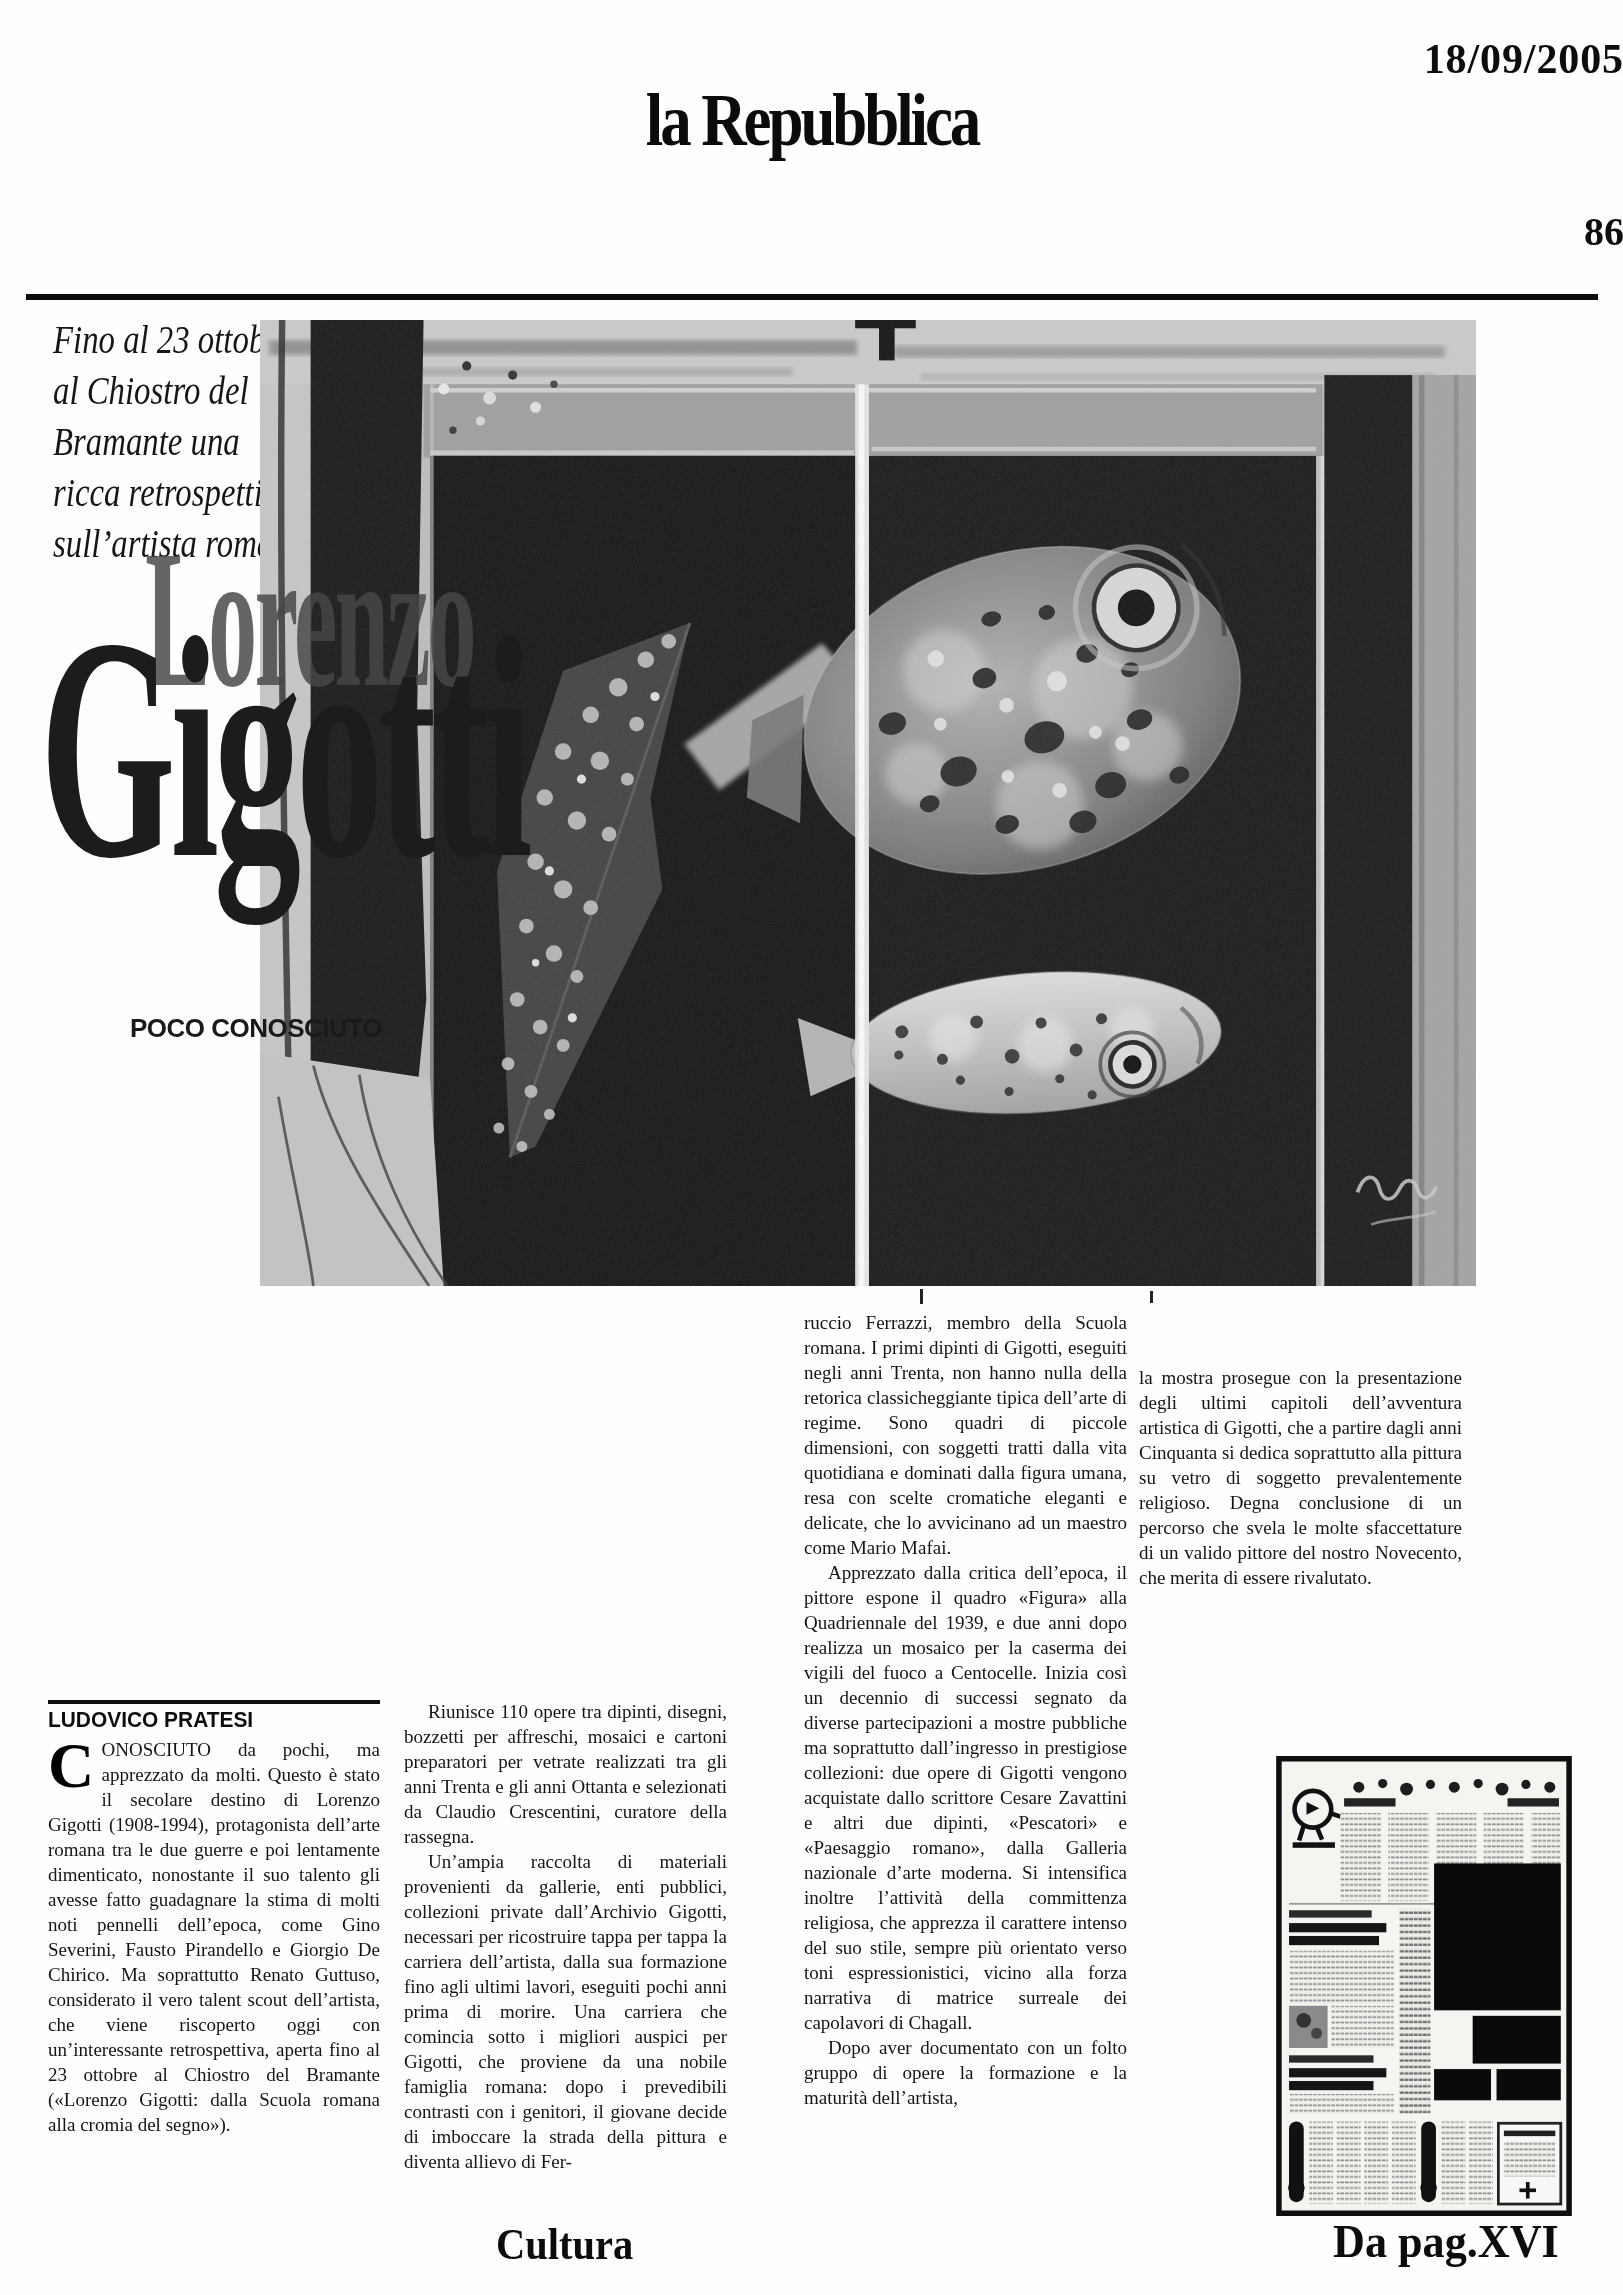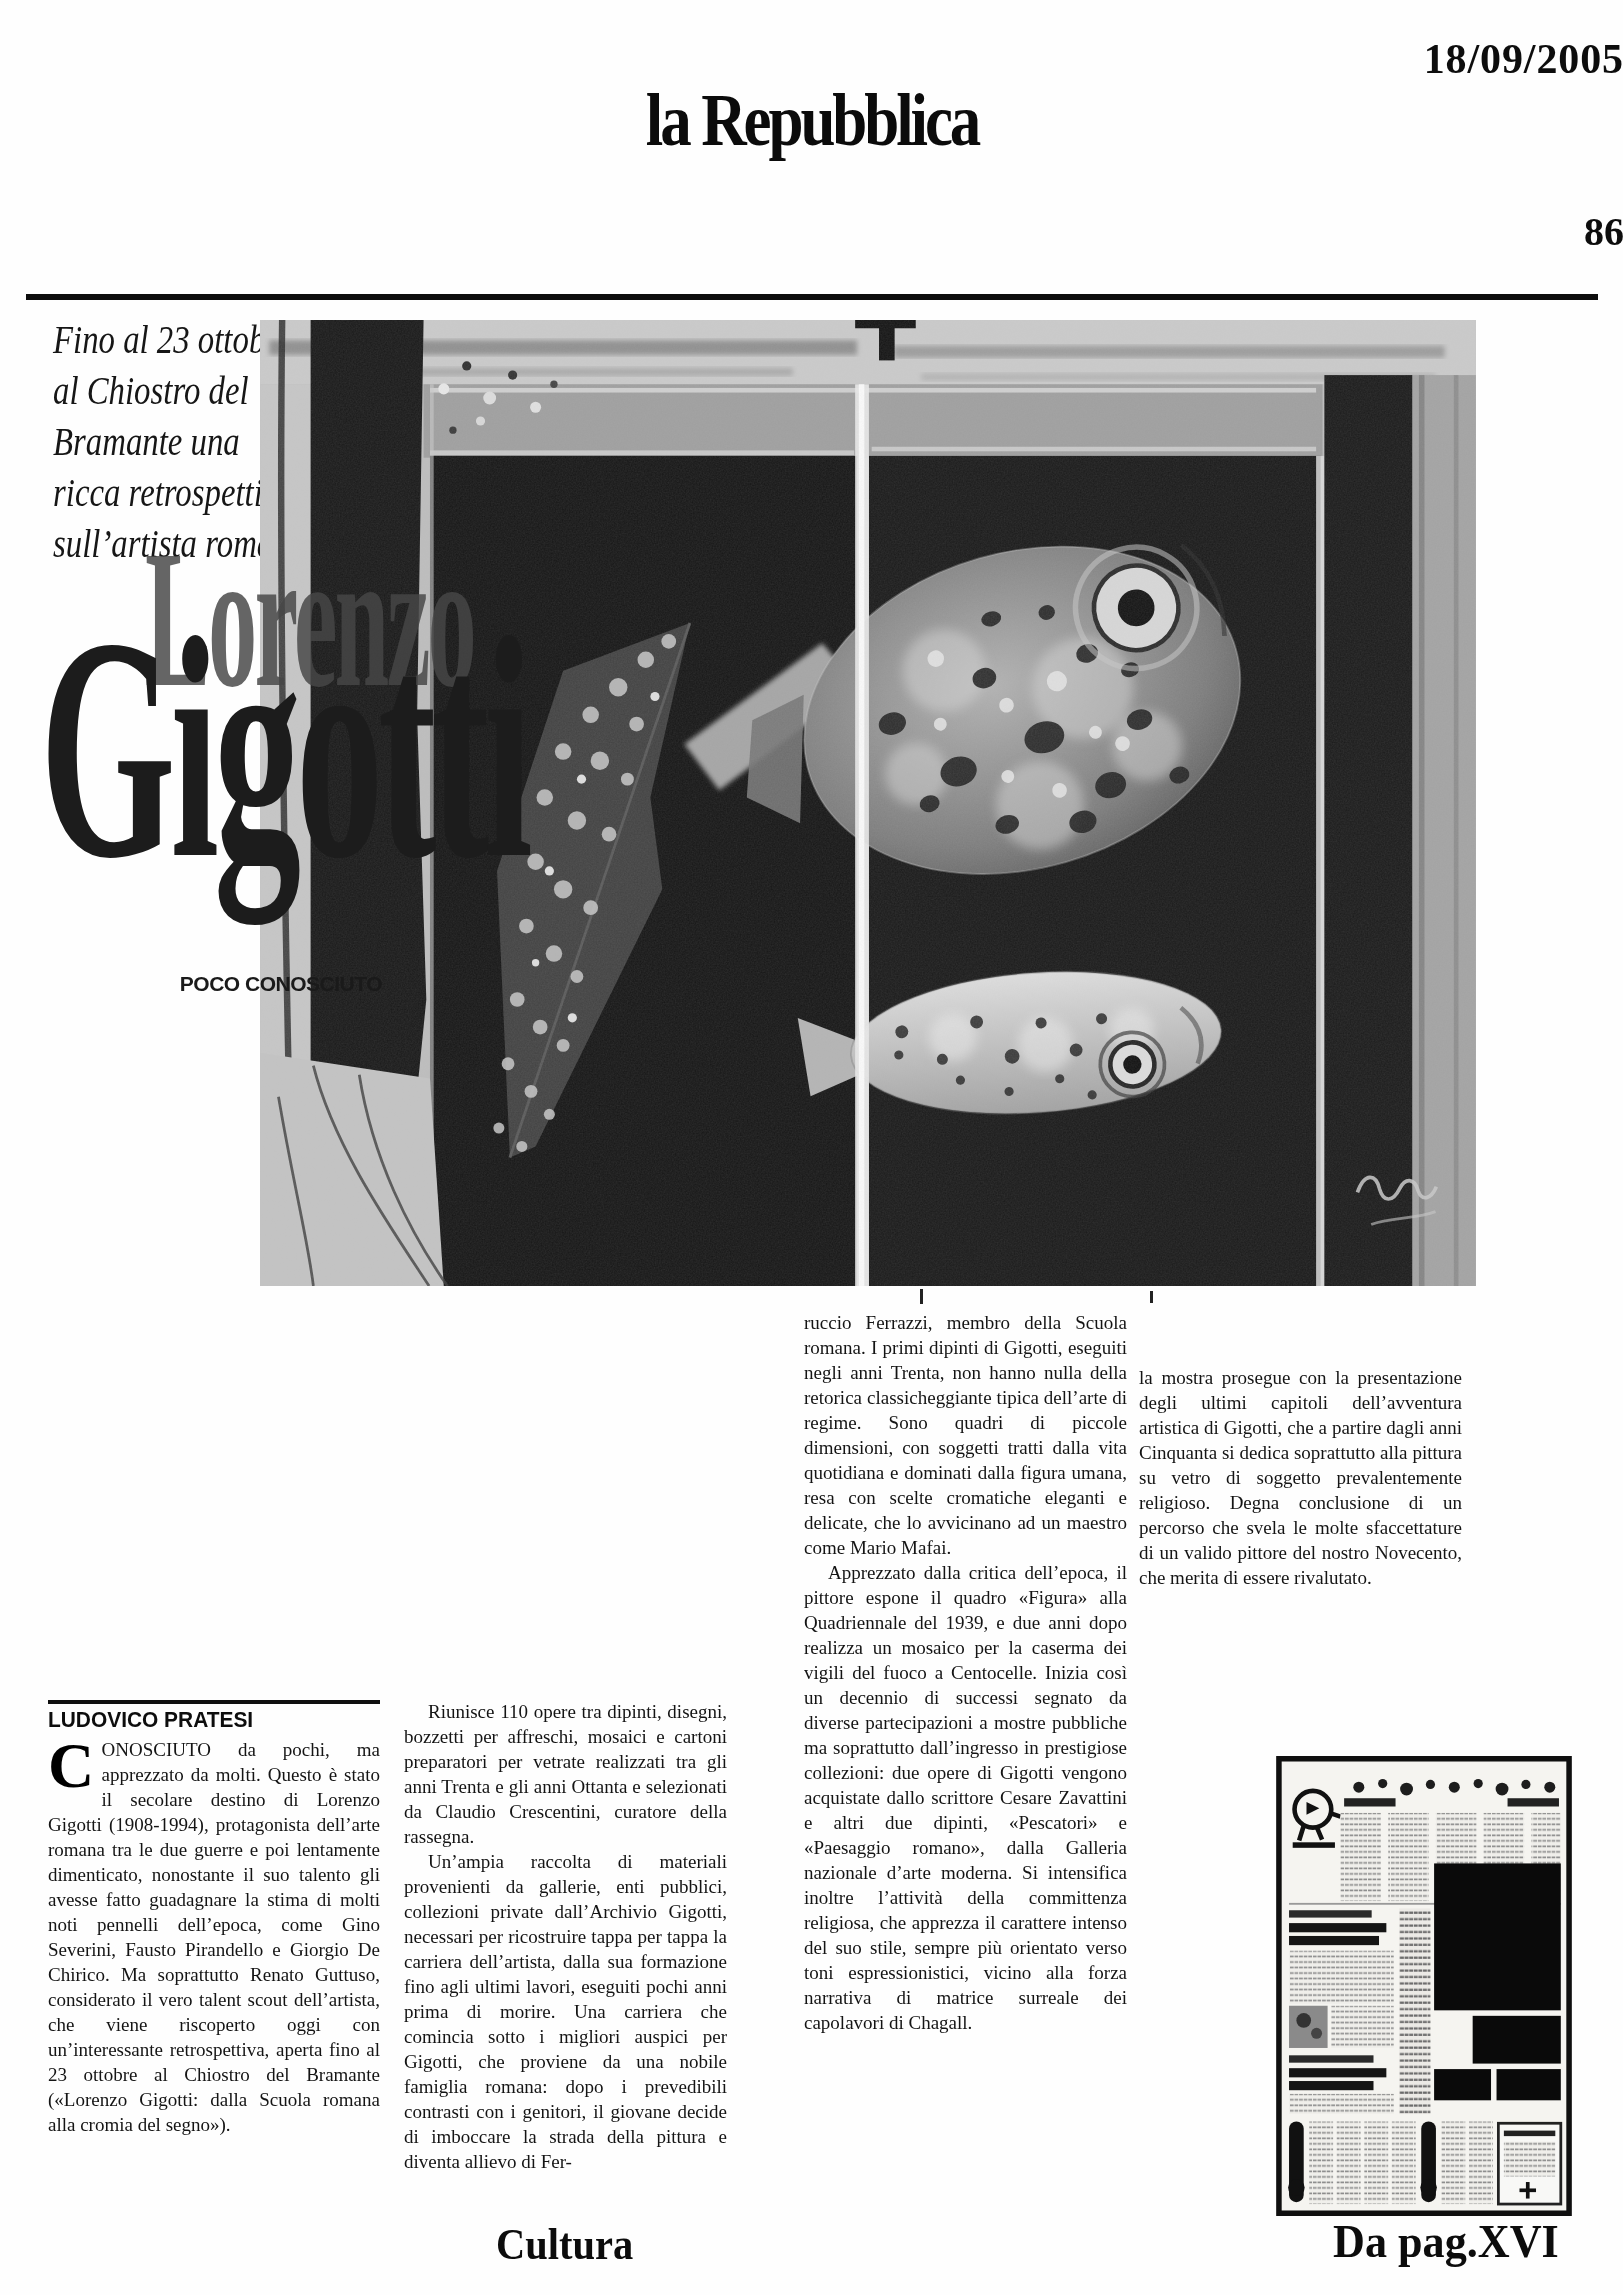--- a/index.html
+++ b/index.html
@@ -20,21 +20,21 @@
       transform:scaleX(.8);transform-origin:0 0;color:#161616;}
 
   .photo{left:260px;top:320px;width:1216px;height:966px;}
 
   .t1{left:145px;top:520px;font-weight:bold;font-size:197px;line-height:1;letter-spacing:-5.5px;
       white-space:nowrap;transform:scaleX(.5);transform-origin:0 0;color:#474747;opacity:.83;z-index:5;}
   .t2{left:40px;top:590px;font-weight:bold;font-size:317px;line-height:1;letter-spacing:-9.2px;
       white-space:nowrap;transform:scaleX(.55);transform-origin:0 0;color:#1c1c1c;z-index:5;}
 
   .cap{left:51px;top:972px;width:331px;text-align:right;z-index:6;color:#1a1a1a;}
-  .capk{font-weight:bold;font-size:21px;letter-spacing:-0.5px;margin-bottom:2.8px;}
+  .capk{font-weight:bold;font-size:26px;letter-spacing:-0.5px;margin-bottom:2.8px;margin-top:41px;}
   .capb{font-size:19px;line-height:23.4px;}
 
   .hl{left:46px;top:1304px;z-index:4;}
   .hl div{font-weight:bold;font-size:121px;line-height:127px;white-space:nowrap;
           transform:scaleX(.64);transform-origin:0 0;color:#0f0f0f;letter-spacing:-1.8px;}
 
   .byrule{left:48px;top:1700px;width:332px;height:3.7px;background:#0f0f0f;}
   .by{left:48px;top:1707px;font-weight:bold;font-size:22px;letter-spacing:0;
       transform:scaleX(.95);transform-origin:0 0;color:#0d0d0d;}
 
@@ -285,20 +285,21 @@
   </div>
 
   <div class="abs bodycol c2">
     <p class="ind">Riunisce 110 opere tra dipinti, disegni, bozzetti per affreschi, mosaici e cartoni preparatori per vetrate realizzati tra gli anni Trenta e gli anni Ottanta e selezionati da Claudio Crescentini, curatore della rassegna.</p>
     <p class="ind">Un’ampia raccolta di materiali provenienti da gallerie, enti pubblici, collezioni private dall’Archivio Gigotti, necessari per ricostruire tappa per tappa la carriera dell’artista, dalla sua formazione fino agli ultimi lavori, eseguiti pochi anni prima di morire. Una carriera che comincia sotto i migliori auspici per Gigotti, che proviene da una nobile famiglia romana: dopo i prevedibili contrasti con i genitori, il giovane decide di imboccare la strada della pittura e diventa allievo di Fer-</p>
   </div>
 
   <div class="abs bodycol c3">
     <p>ruccio Ferrazzi, membro della Scuola romana. I primi dipinti di Gigotti, eseguiti negli anni Trenta, non hanno nulla della retorica classicheggiante tipica dell’arte di regime. Sono quadri di piccole dimensioni, con soggetti tratti dalla vita quotidiana e dominati dalla figura umana, resa con scelte cromatiche eleganti e delicate, che lo avvicinano ad un maestro come Mario Mafai.</p>
     <p class="ind">Apprezzato dalla critica dell’epoca, il pittore espone il quadro «Figura» alla Quadriennale del 1939, e due anni dopo realizza un mosaico per la caserma dei vigili del fuoco a Centocelle. Inizia così un decennio di successi segnato da diverse partecipazioni a mostre pubbliche ma soprattutto dall’ingresso in prestigiose collezioni: due opere di Gigotti vengono acquistate dallo scrittore Cesare Zavattini e altri due dipinti, «Pescatori» e «Paesaggio romano», dalla Galleria nazionale d’arte moderna. Si intensifica inoltre l’attività della committenza religiosa, che apprezza il carattere intenso del suo stile, sempre più orientato verso toni espressionistici, vicino alla forza narrativa di matrice surreale dei capolavori di Chagall.</p>
+    <p class="ind">Dopo aver documentato con un folto gruppo di opere la formazione e la maturità dell’artista,</p>
   </div>
 
   <div class="abs bodycol c4">
     <p>la mostra prosegue con la presentazione degli ultimi capitoli dell’avventura artistica di Gigotti, che a partire dagli anni Cinquanta si dedica soprattutto alla pittura su vetro di soggetto prevalentemente religioso. Degna conclusione di un percorso che svela le molte sfaccettature di un valido pittore del nostro Novecento, che merita di essere rivalutato.</p>
   </div>
 
   <div class="abs thumb">
   <svg width="296" height="460" viewBox="0 0 322 501">
     <defs>
       <pattern id="tt" width="5" height="6" patternUnits="userSpaceOnUse">

